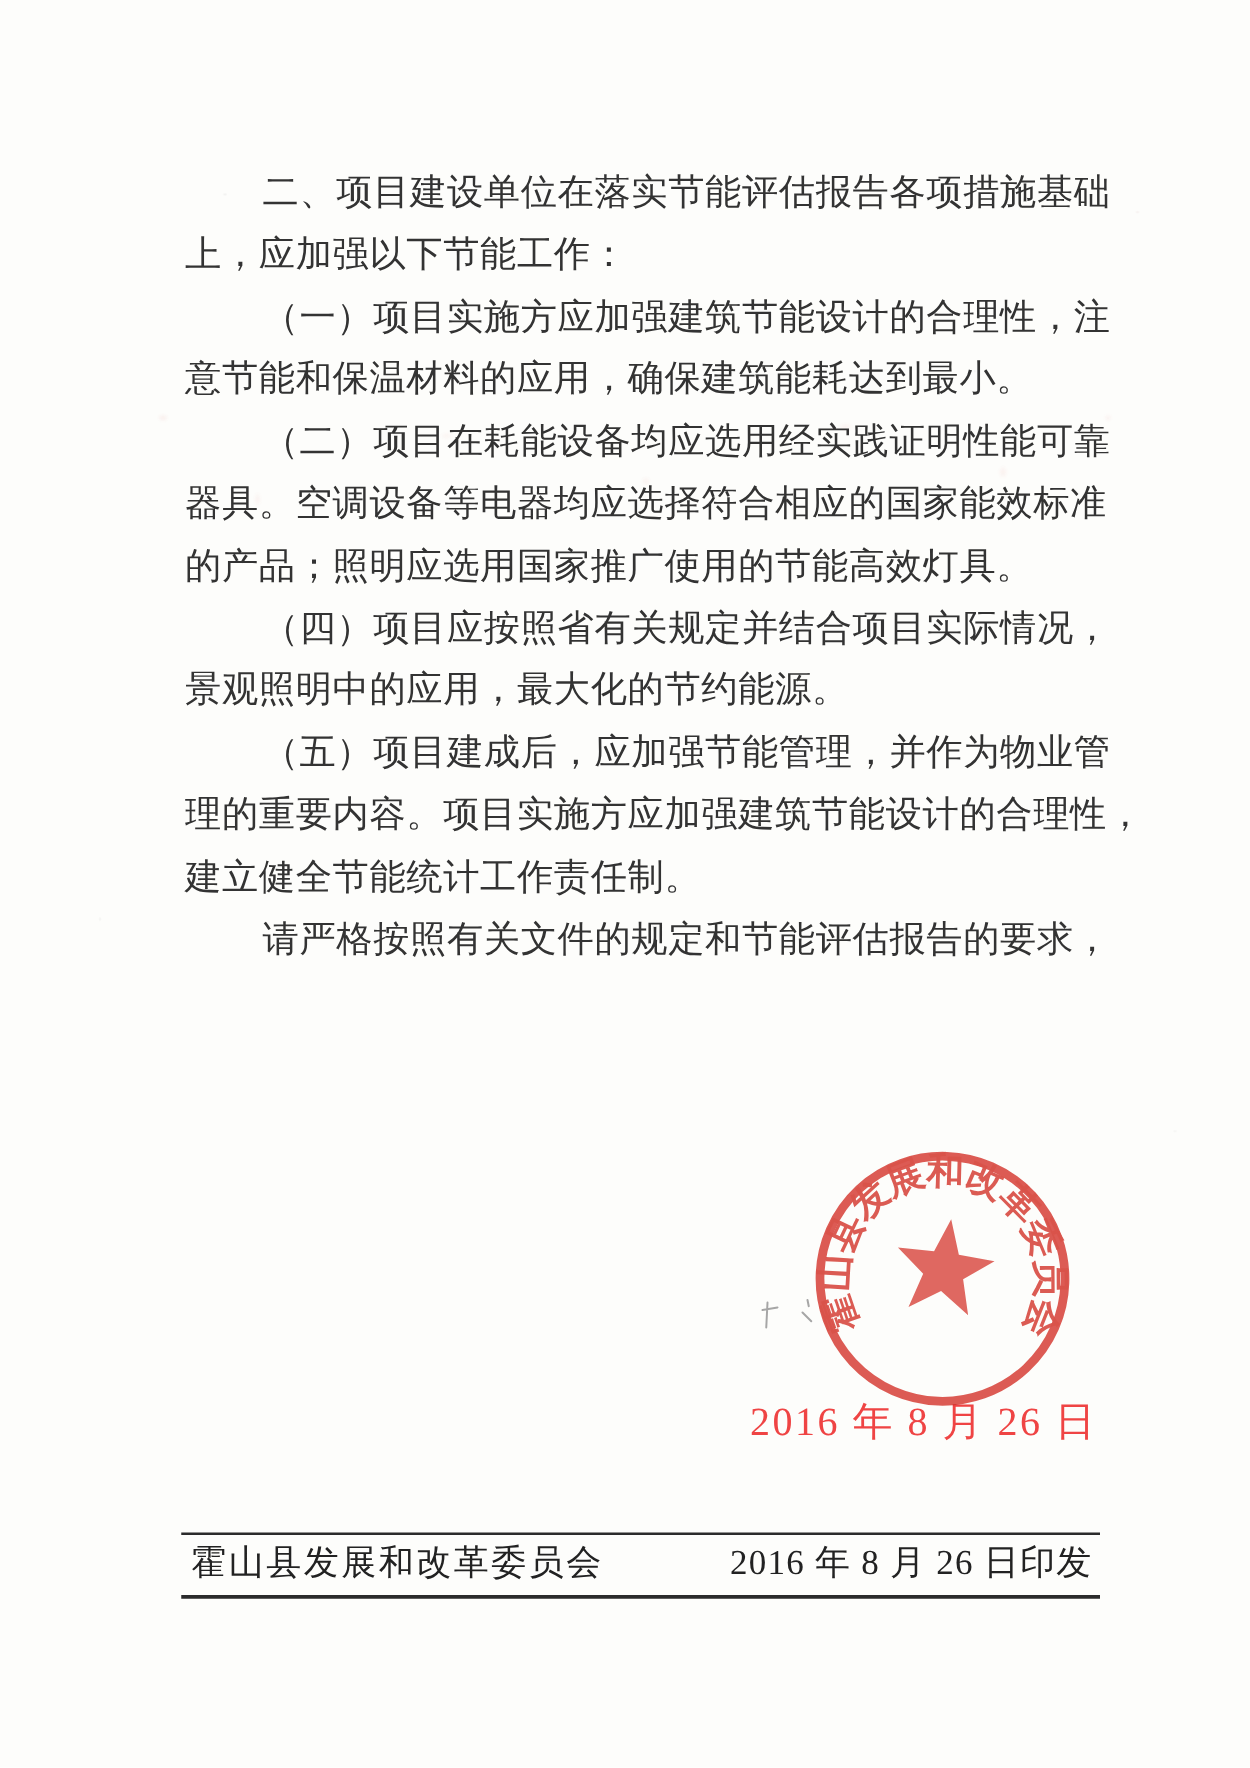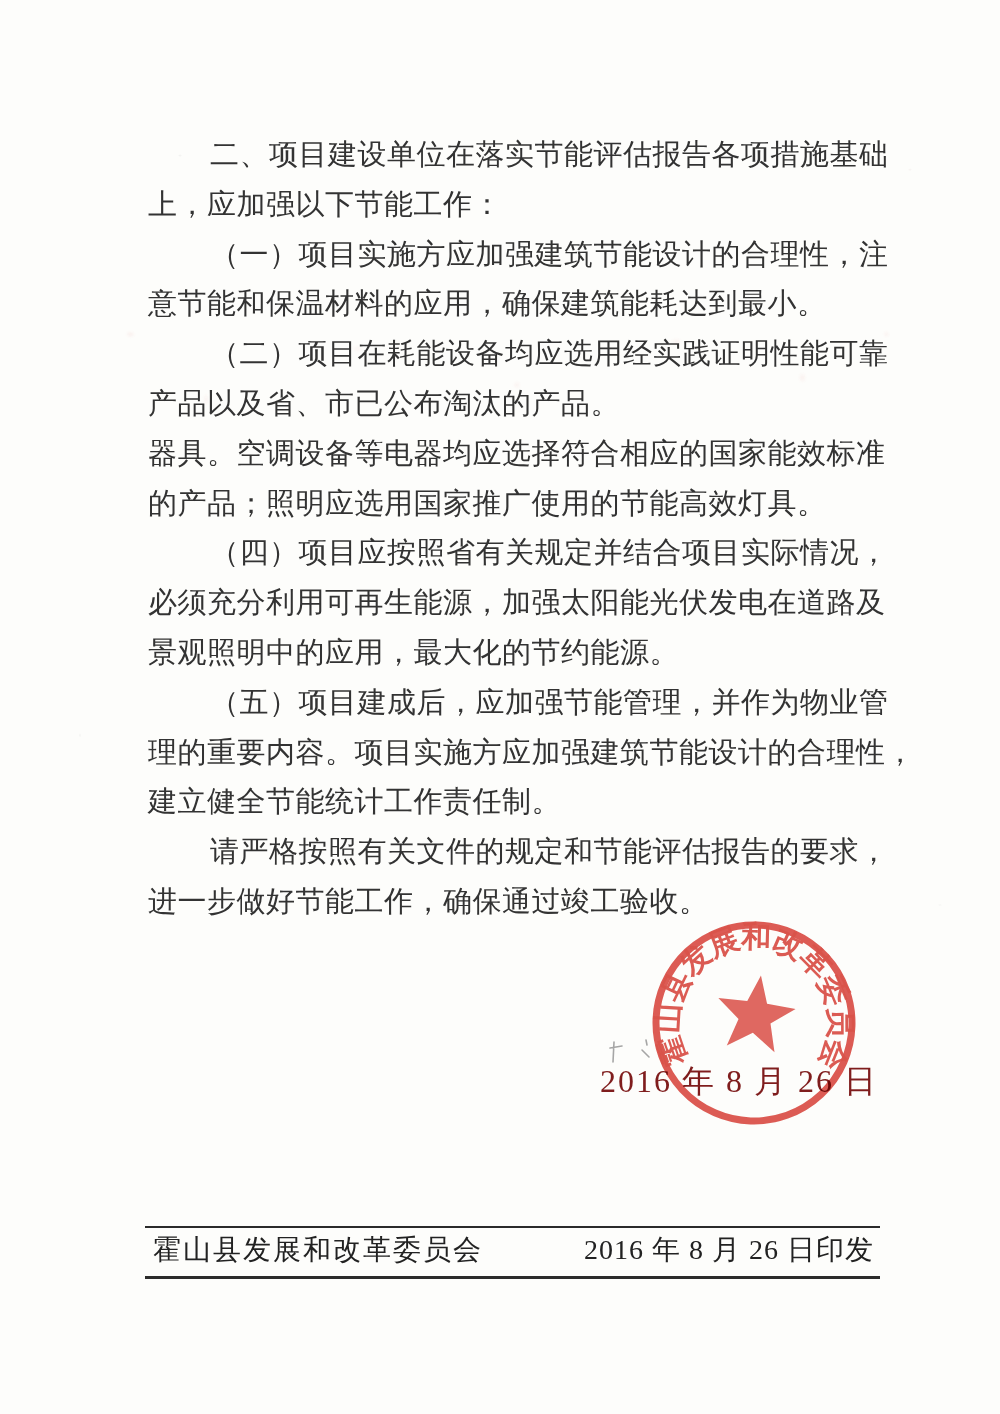--- a/index.html
+++ b/index.html
@@ -26,22 +26,22 @@
     font-size:29px;
   }
   .line{
     height:49.8px;line-height:49.8px;
     white-space:nowrap;
     letter-spacing:.5px;
   }
   .line.justify{ text-align:justify; text-align-last:justify; }
   .line.indent{ text-indent:62px; }
   .sign-date{
-    position:absolute;left:600px;top:1060px;
-    font-size:32px;letter-spacing:2px;white-space:nowrap;color:#7f1d1d;
+    position:absolute;left:600px;top:1116px;
+    font-size:32px;letter-spacing:2px;white-space:nowrap;color:#ef4444;
   }
   .bleed-band{
     position:absolute;left:80px;top:298px;width:840px;height:145px;
     pointer-events:none;filter:blur(1px);opacity:.8;
     background-image:
       radial-gradient(7px 5px at 6% 25%, rgba(225,140,135,.16), transparent 70%),
       radial-gradient(5px 9px at 15% 70%, rgba(225,140,135,.12), transparent 70%),
       radial-gradient(8px 5px at 33% 35%, rgba(225,140,135,.10), transparent 70%),
       radial-gradient(6px 6px at 52% 60%, rgba(225,140,135,.12), transparent 70%),
       radial-gradient(9px 5px at 71% 30%, rgba(225,140,135,.12), transparent 70%),
@@ -81,31 +81,28 @@
 <div class="page">
 
   <div class="bleed-band"></div>
 
   <div class="doc-body">
       <div class="line indent justify">二、项目建设单位在落实节能评估报告各项措施基础</div>
       <div class="line">上，应加强以下节能工作：</div>
       <div class="line indent justify">（一）项目实施方应加强建筑节能设计的合理性，注</div>
       <div class="line">意节能和保温材料的应用，确保建筑能耗达到最小。</div>
       <div class="line indent justify">（二）项目在耗能设备均应选用经实践证明性能可靠</div>
-      <div class="line">产品以及省、市已公布淘汰的产品。</div>
       <div class="line justify">器具。空调设备等电器均应选择符合相应的国家能效标准</div>
       <div class="line">的产品；照明应选用国家推广使用的节能高效灯具。</div>
       <div class="line indent justify">（四）项目应按照省有关规定并结合项目实际情况，</div>
-      <div class="line justify">必须充分利用可再生能源，加强太阳能光伏发电在道路及</div>
       <div class="line">景观照明中的应用，最大化的节约能源。</div>
       <div class="line indent justify">（五）项目建成后，应加强节能管理，并作为物业管</div>
       <div class="line justify">理的重要内容。项目实施方应加强建筑节能设计的合理性，</div>
       <div class="line">建立健全节能统计工作责任制。</div>
       <div class="line indent justify">请严格按照有关文件的规定和节能评估报告的要求，</div>
-      <div class="line">进一步做好节能工作，确保通过竣工验收。</div>
     </div>
 
   <div class="sign-date">2016 年 8 月 26 日</div>
 
   <div class="stamp">
     <svg viewBox="0 0 210 210">
       <defs>
         <path id="sealTextArc" d="M 40.6 145.3 A 76 76 0 1 1 169.4 145.3" fill="none"></path>
       </defs>
       <circle class="ring" cx="105" cy="105" r="98"></circle>

